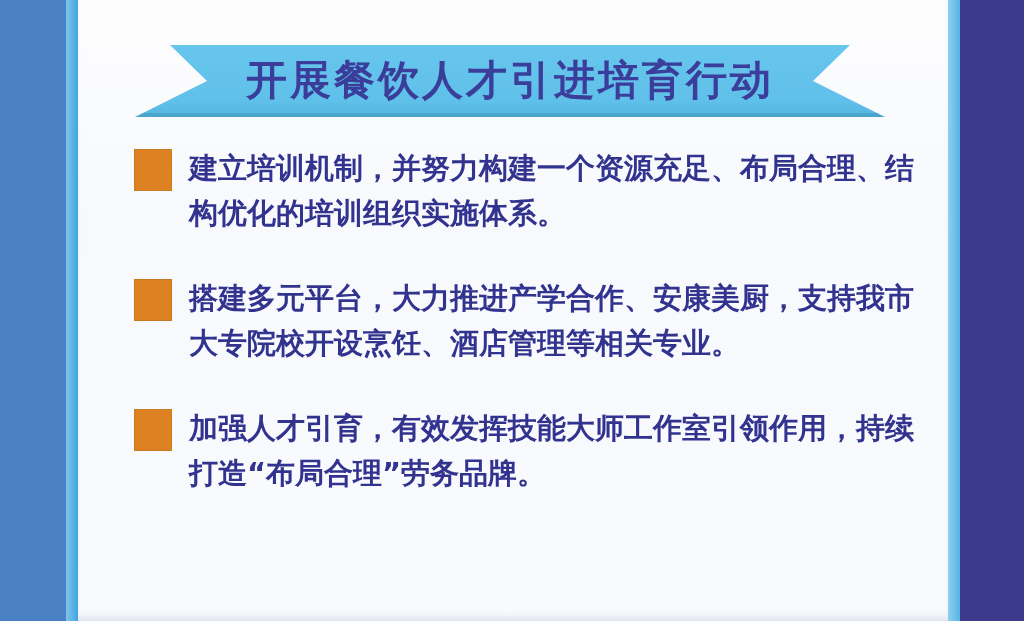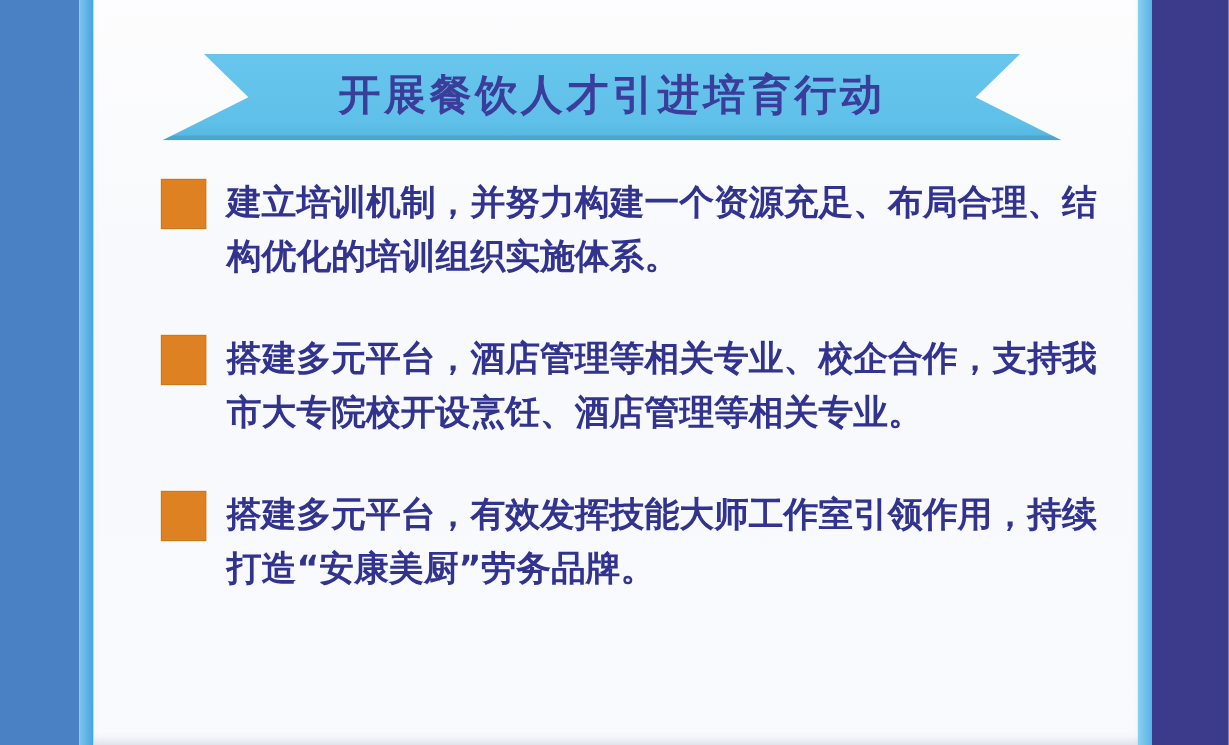--- a/index.html
+++ b/index.html
@@ -71,21 +71,21 @@
       100% 100%,
       0 100%,
       72px 50%
     );
     display: flex;
     align-items: center;
     justify-content: center;
     box-shadow: inset 0 -4px 0 rgba(45, 110, 150, 0.25);
   }
   .ribbon-text {
-    font-size: 35px;
+    font-size: 41px;
     font-weight: bold;
     letter-spacing: 3px;
     color: var(--title-text);
     white-space: nowrap;
     line-height: 1;
     padding-bottom: 2px;
   }
 
   .bullets {
     position: absolute;
@@ -132,24 +132,24 @@
       <span class="ribbon-text">开展餐饮人才引进培育行动</span>
     </div>
 
     <div class="bullets">
       <div class="bullet">
         <span class="sq"></span>
         <p>建立培训机制，并努力构建一个资源充足、布局合理、结构优化的培训组织实施体系。</p>
       </div>
       <div class="bullet">
         <span class="sq"></span>
-        <p>搭建多元平台，酒店管理等相关专业、校企合作，支持我市大专院校开设烹饪、酒店管理等相关专业。</p>
+        <p>搭建多元平台，大力推进产学合作、安康美厨，支持我市大专院校开设烹饪、酒店管理等相关专业。</p>
       </div>
       <div class="bullet">
         <span class="sq"></span>
-        <p>搭建多元平台，有效发挥技能大师工作室引领作用，持续打造“安康美厨”劳务品牌。</p>
+        <p>加强人才引育，有效发挥技能大师工作室引领作用，持续打造“布局合理”劳务品牌。</p>
       </div>
     </div>
   </div>
 
   <div class="stripe-right"></div>
   <div class="col-right"></div>
 </div>
 
 </body></html>

